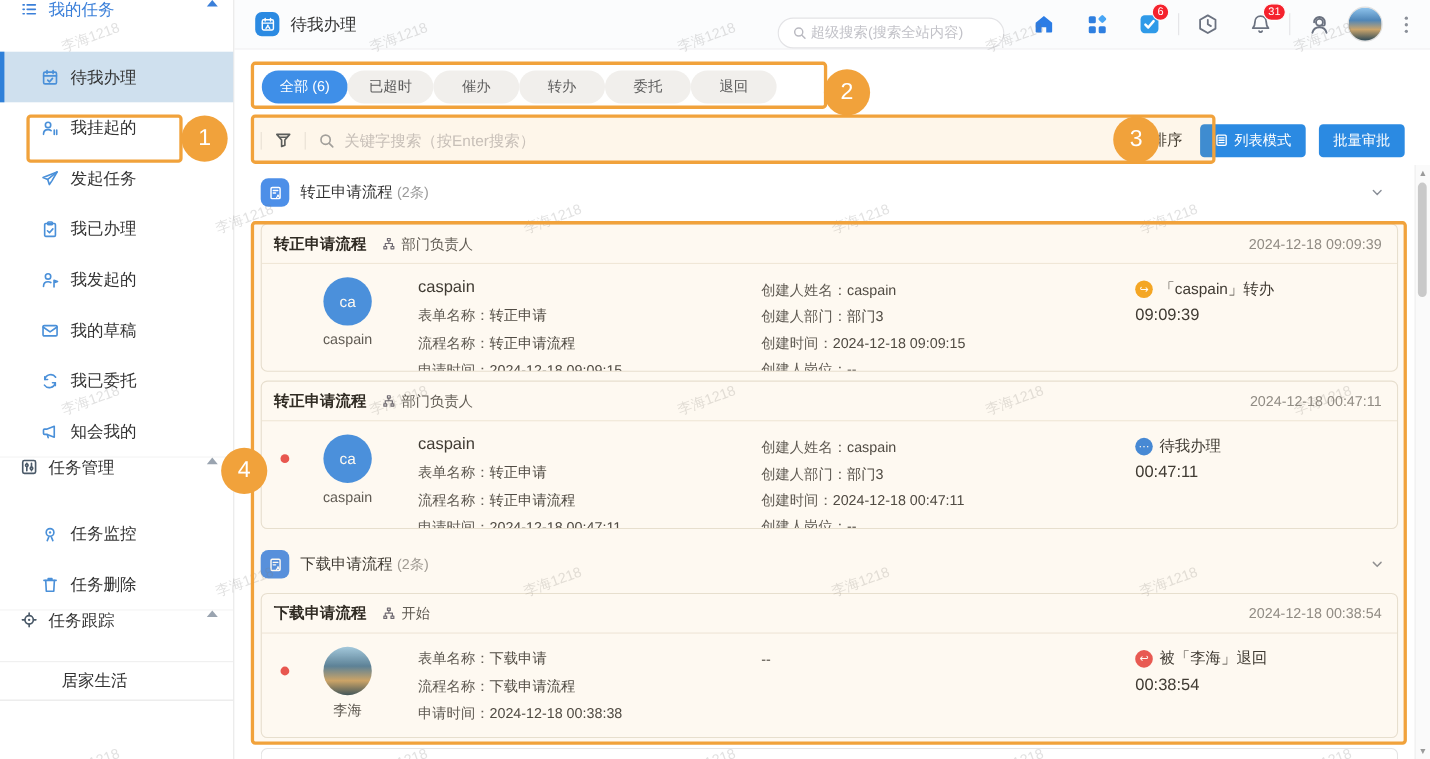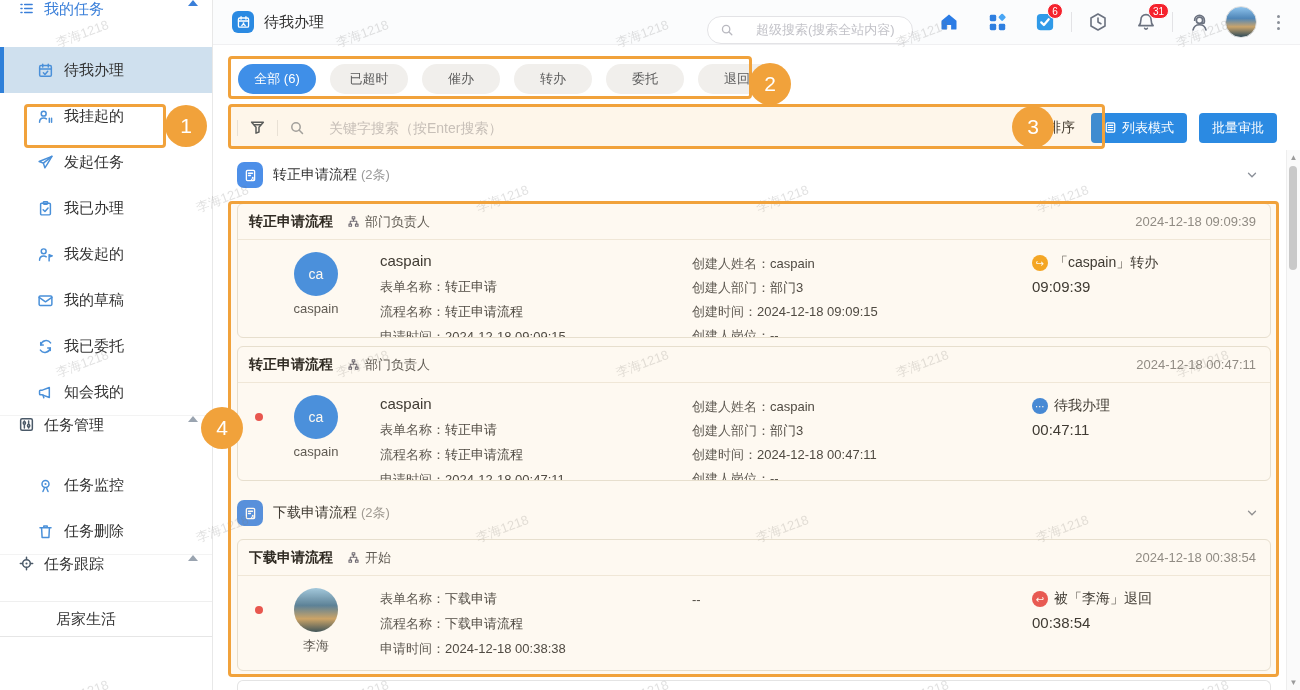--- a/index.html
+++ b/index.html
@@ -24,38 +24,38 @@
   .nav-item.active { background:#cfe0ee; }
   .nav-item.active::before { content:""; position:absolute; left:0; top:0; bottom:0; width:4px; background:#2f80d9; }
   .nav-item.plain { padding-left:56px; border-top:1px solid #efefef; border-bottom:1px solid #e6e6e6; height:36px; }
 
   
   .main { position:absolute; left:213px; top:0; right:0; bottom:0; background:#fff; }
   .topbar { position:absolute; left:0; right:0; top:0; height:45px; background:#fbfcfd; border-bottom:1px solid #f0f0f2; display:flex; align-items:center; padding:0 14px 0 19px; }
   .page-ic { width:22px; height:22px; border-radius:6px; background:#2b8ae2; display:flex; align-items:center; justify-content:center; }
   .page-title { font-size:15px; color:#333; margin-left:10px; font-weight:500; }
   .tb-right { margin-left:auto; display:flex; align-items:center; gap:0; }
-  .search-pill { width:206px; height:28px; border:1px solid #e3e3e6; border-radius:14px; background:#fff; display:flex; align-items:center; padding:0 12px; gap:22px; color:#c2c2c8;margin-top:16px; }
+  .search-pill { width:206px; height:28px; border:1px solid #e3e3e6; border-radius:14px; background:#fff; display:flex; align-items:center; padding:0 12px; gap:3px; color:#c2c2c8;margin-top:16px; }
   .search-pill .ph { font-size:13px; color:#c2c2c8; white-space:nowrap; }
   .tb-ic { display:flex; align-items:center; justify-content:center; width:24px; height:24px; position:relative; cursor:pointer; }
   .tb-gap { width:24px; } .tb-gap-s { width:14px; }
   .vdiv { width:1px; height:20px; background:#e3e3e6; }
   .red-badge { position:absolute; top:-7px; left:14px; min-width:16px; height:16px; border-radius:8px; background:#f5222d; color:#fff; font-size:10px; display:flex; align-items:center; justify-content:center; padding:0 4px; border:1px solid #fff; }
   .avatar { width:32px; height:32px; border-radius:50%; background:linear-gradient(180deg,#8ec3ec 0%,#4f86b8 38%,#caa46b 66%,#2e4a58 100%); border:1px solid #e0e0e0; cursor:pointer; }
   .kebab { display:flex; flex-direction:column; gap:3px; padding:4px 6px; cursor:pointer; }
   .kebab i { width:3px; height:3px; border-radius:50%; background:#8a8f98; }
 
-  .tabs-row { position:absolute; left:0; right:0; top:57px; height:43px; display:flex; align-items:center; gap:14px; padding-left:25px; background:#fff; }
+  .tabs-row { position:absolute; left:0; right:0; top:57px; height:43px; display:flex; align-items:center; gap:0; padding-left:25px; background:#fff; }
   .pill { min-width:78px; height:30px; border-radius:15px; background:#f1efec; color:#5a5a5a; font-size:13px; display:flex; align-items:center; justify-content:center; padding:0 16px; cursor:pointer; white-space:nowrap; }
   .pill.active { background:#3f8fe8; color:#fff; }
 
   .toolbar { position:absolute; left:0; right:0; top:105px; height:45px; display:flex; align-items:center; padding:0 23px 0 24px; background:#fff; }
   .toolbar .tdiv { width:1px; height:16px; background:#e8e8e8; margin:0 11px; }
   .funnel { color:#4a5560; display:flex; }
-  .kw-wrap { display:flex; align-items:flex-end; gap:24px; flex:1; }
+  .kw-wrap { display:flex; align-items:flex-end; gap:8px; flex:1; }
   .kw-input { border:none; outline:none; background:transparent; font-size:14px; color:#333; flex:1; }
   .kw-input::placeholder { color:#c3c3c8; }
   .sort-btn { display:flex; align-items:center; gap:4px; font-size:14px; color:#333; cursor:pointer; margin-right:16px; }
   .btn { height:30px; border-radius:4px; background:#2b8ae2; color:#fff; font-size:13px; border:none; display:flex; align-items:center; justify-content:center; gap:5px; padding:0 13px; cursor:pointer; }
   .btn + .btn { margin-left:12px; }
 
   .listwrap { position:absolute; left:0; right:0; top:150px; bottom:0; overflow:hidden; padding:0 29px 0 24px; background:#fff; }
   .grp-head { display:flex; align-items:center; height:42px; padding-right:12px; cursor:pointer; }
   .grp-head .g-badge { width:26px; height:26px; border-radius:7px; background:#4d8fe8; display:flex; align-items:center; justify-content:center; margin-right:10px; }
   .grp-title { font-size:14px; color:#333; }

